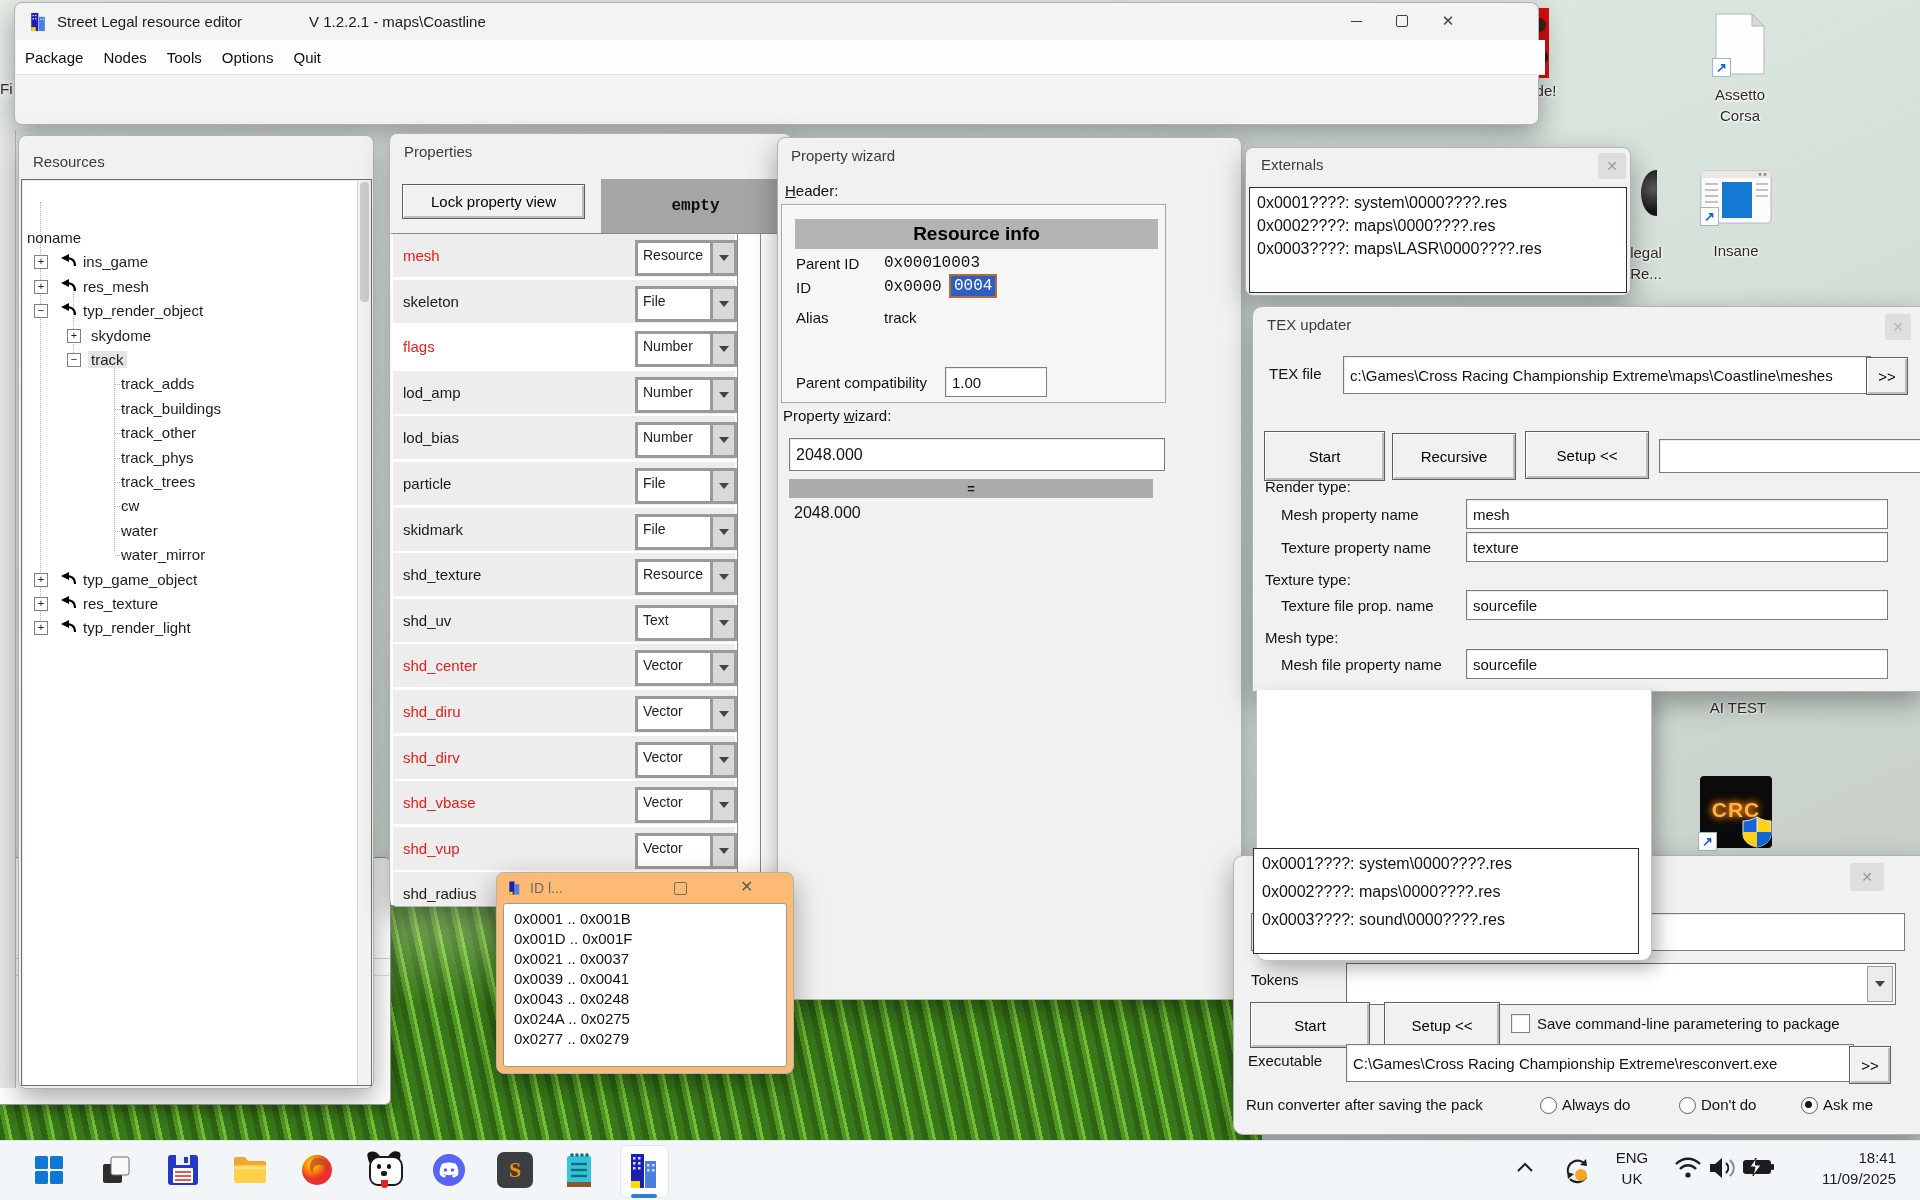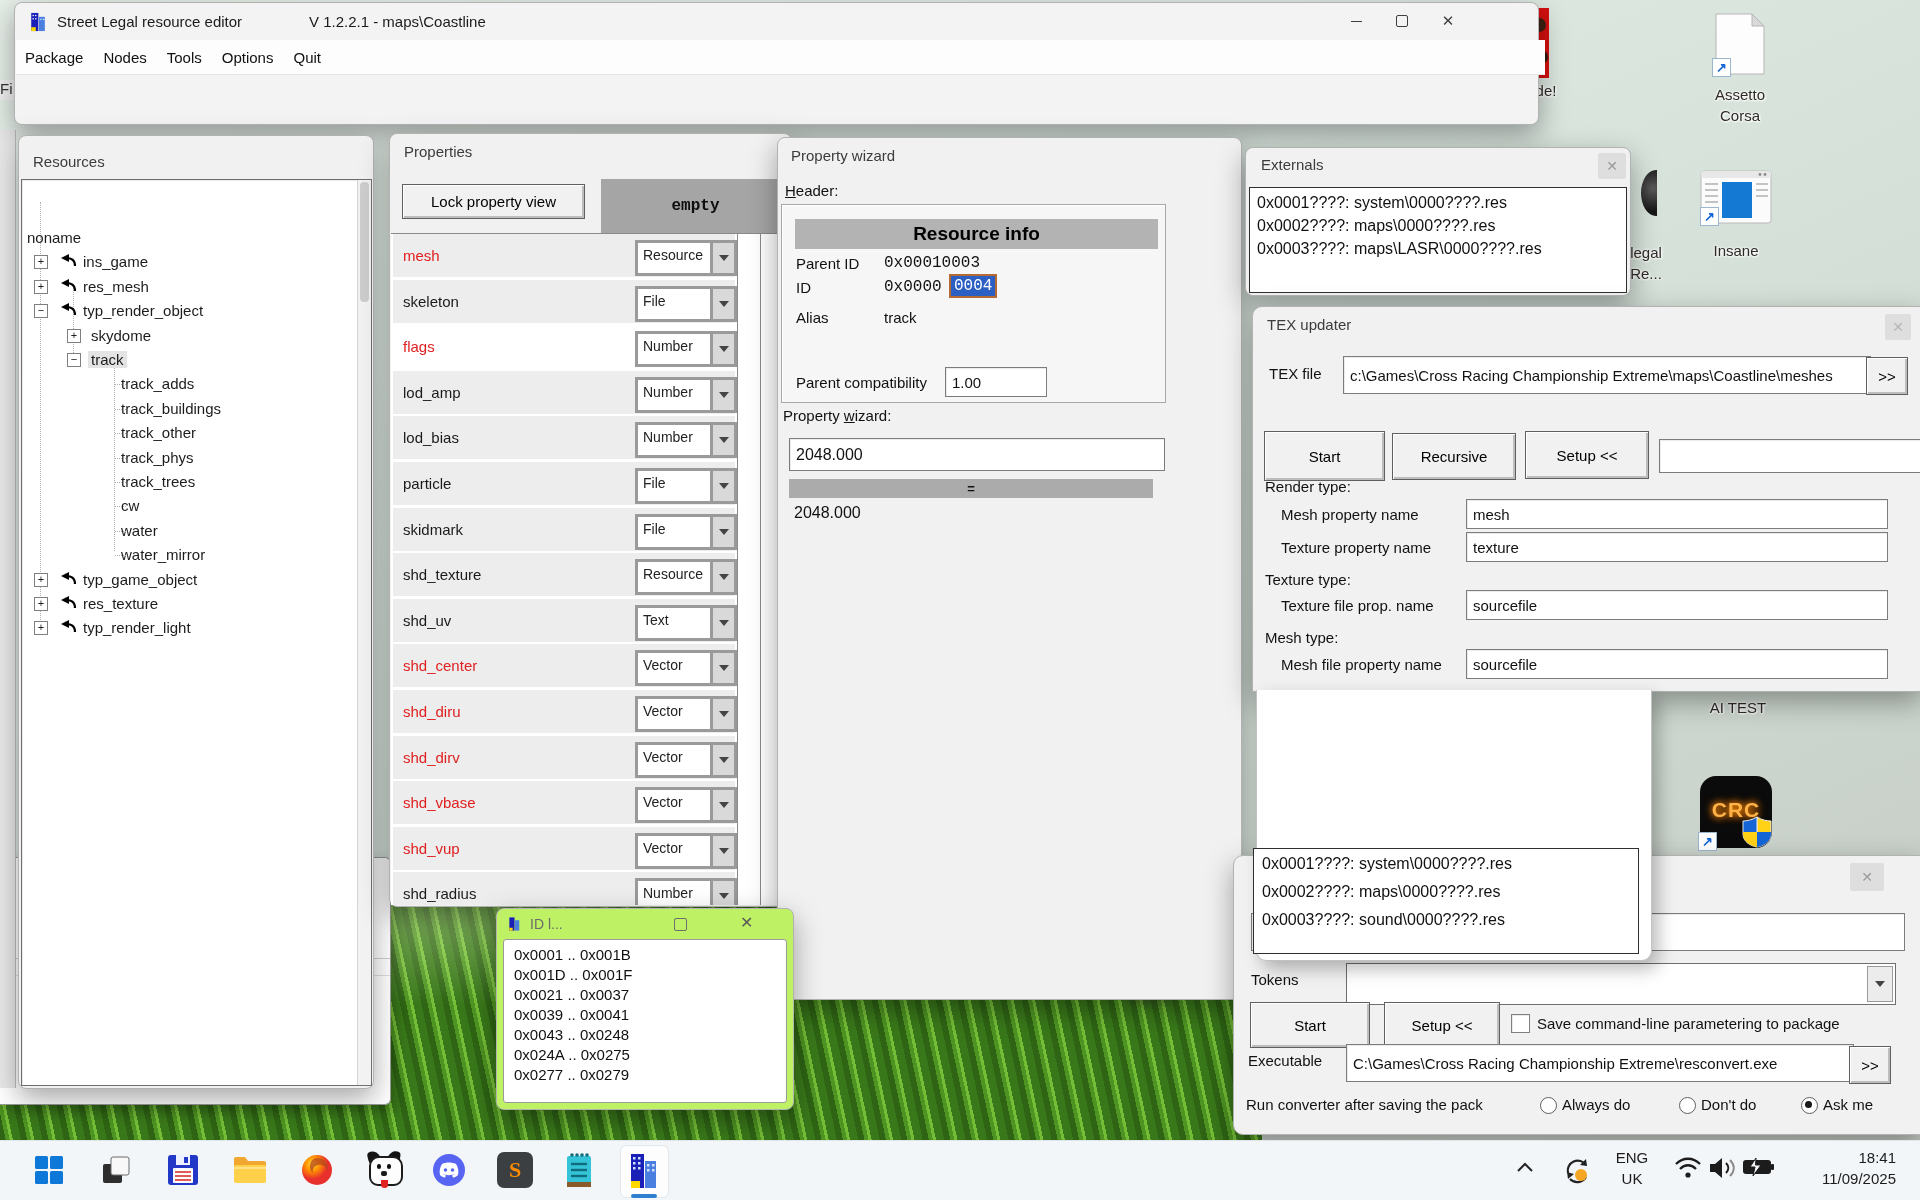--- a/index.html
+++ b/index.html
@@ -96,21 +96,21 @@
 
 <div class="abs" style="left:1641px;top:168px;width:16px;height:52px;overflow:hidden;">
   <div class="abs" style="left:0;top:2px;width:30px;height:46px;border-radius:50%;background:radial-gradient(circle at 40% 40%, #5a5a5a, #161616 70%);"></div>
 </div>
 <div class="dsk-label" style="left:1622px;top:242px;width:48px;line-height:21px;">
   <span>legal</span><br><span>Re...</span>
 </div>
 
 <div class="dsk-label" style="left:1698px;top:699px;width:80px;">AI TEST</div>
 
-<div class="abs" style="left:1700px;top:776px;width:72px;height:72px;background:#0b0b0b;border-radius:16px;">
+<div class="abs" style="left:1700px;top:776px;width:72px;height:72px;background:#0b0b0b;border-radius:4px;">
   <div class="abs" style="left:0;top:22px;width:72px;text-align:center;font-weight:bold;font-size:21px;letter-spacing:1px;color:#ffb347;text-shadow:0 0 6px #ff8c00,0 0 10px #ff7700;">CRC</div>
   <svg class="abs" style="left:42px;top:40px;" width="30" height="32" viewBox="0 0 30 32">
     <path d="M15 1 C20 4 25 5 29 5 V18 C29 26 21 30 15 31 V1 Z" fill="#ffd117" stroke="#e8e8e8"></path>
     <path d="M15 1 C10 4 5 5 1 5 V18 C1 26 9 30 15 31 V1 Z" fill="#1565d8" stroke="#e8e8e8"></path>
     <path d="M15 16 H29 V18 C29 26 21 30 15 31 V16 Z" fill="#1565d8"></path>
     <path d="M15 16 H1 V18 C1 26 9 30 15 31 V16 Z" fill="#ffd117"></path>
   </svg>
   <div class="abs" style="left:-2px;top:56px;width:17px;height:17px;background:#fff;border:1px solid #9cb6cf;display:flex;align-items:center;justify-content:center;color:#1565d8;font-size:13px;font-weight:bold;">↗</div>
 </div>
 
@@ -375,21 +375,21 @@
     <div class="abs" style="left:102px;top:104px;">track</div>
     <div class="abs" style="left:14px;top:169px;">Parent compatibility</div>
     <div class="abs inp" style="left:163px;top:162px;width:88px;height:28px;">1.00</div>
   </div>
   <div class="abs" style="left:5px;top:269px;font-size:15px;">Property <u>w</u>izard:</div>
   <div class="abs inp" style="left:11px;top:300px;width:362px;height:31px;font-size:16px;">2048.000</div>
   <div class="abs" style="left:11px;top:341px;width:364px;height:19px;background:#ababab;display:flex;align-items:center;justify-content:center;font-weight:bold;font-size:13px;">=</div>
   <div class="abs" style="left:16px;top:366px;font-size:16px;">2048.000</div>
 </div>
 
-<div class="win" style="left:496px;top:908px;width:296px;height:200px;background:#bef264;">
+<div class="win" style="left:496px;top:872px;width:296px;height:200px;background:#fdba74;">
   <svg class="abs" style="left:10px;top:7px;" width="16" height="16" viewBox="0 0 34 34">
     <rect x="5" y="3" width="11" height="28" fill="#1a1fb8"></rect>
       <rect x="17" y="9" width="9" height="22" fill="#4a7fe0"></rect>
     <rect x="5" y="25" width="7" height="6" fill="#ffd800"></rect>
   </svg>
   <div class="abs" style="left:33px;top:7px;color:#6a6a6a;font-size:14px;">ID l...</div>
   <div class="abs" style="left:177px;top:9px;width:11px;height:11px;border:1px solid #6e6e6e;border-radius:2px;"></div>
   <div class="abs" style="left:243px;top:4px;font-size:16px;color:#5a5a5a;">✕</div>
   <div class="abs" id="id-list" style="left:6px;top:30px;width:282px;height:162px;background:#fff;border:1px solid #9a9a9a;border-radius:3px;overflow:hidden;">
       <div class="abs" style="left: 10px; top: 6px; font-size: 15px; white-space: nowrap;">0x0001 .. 0x001B</div>

